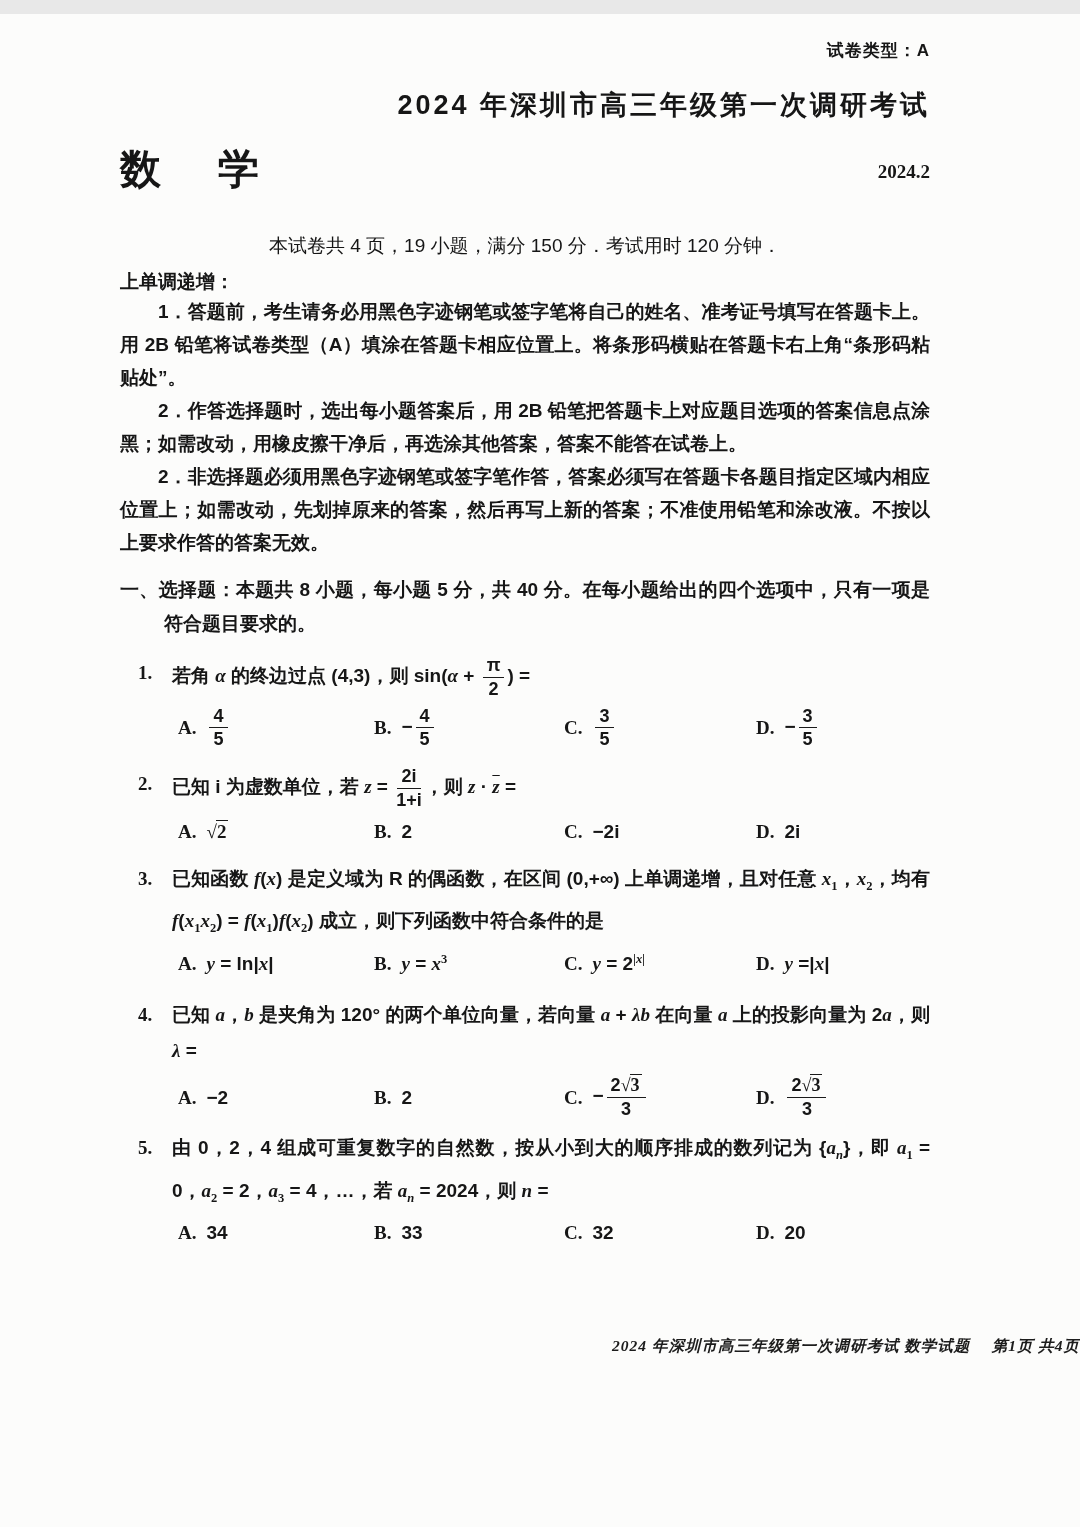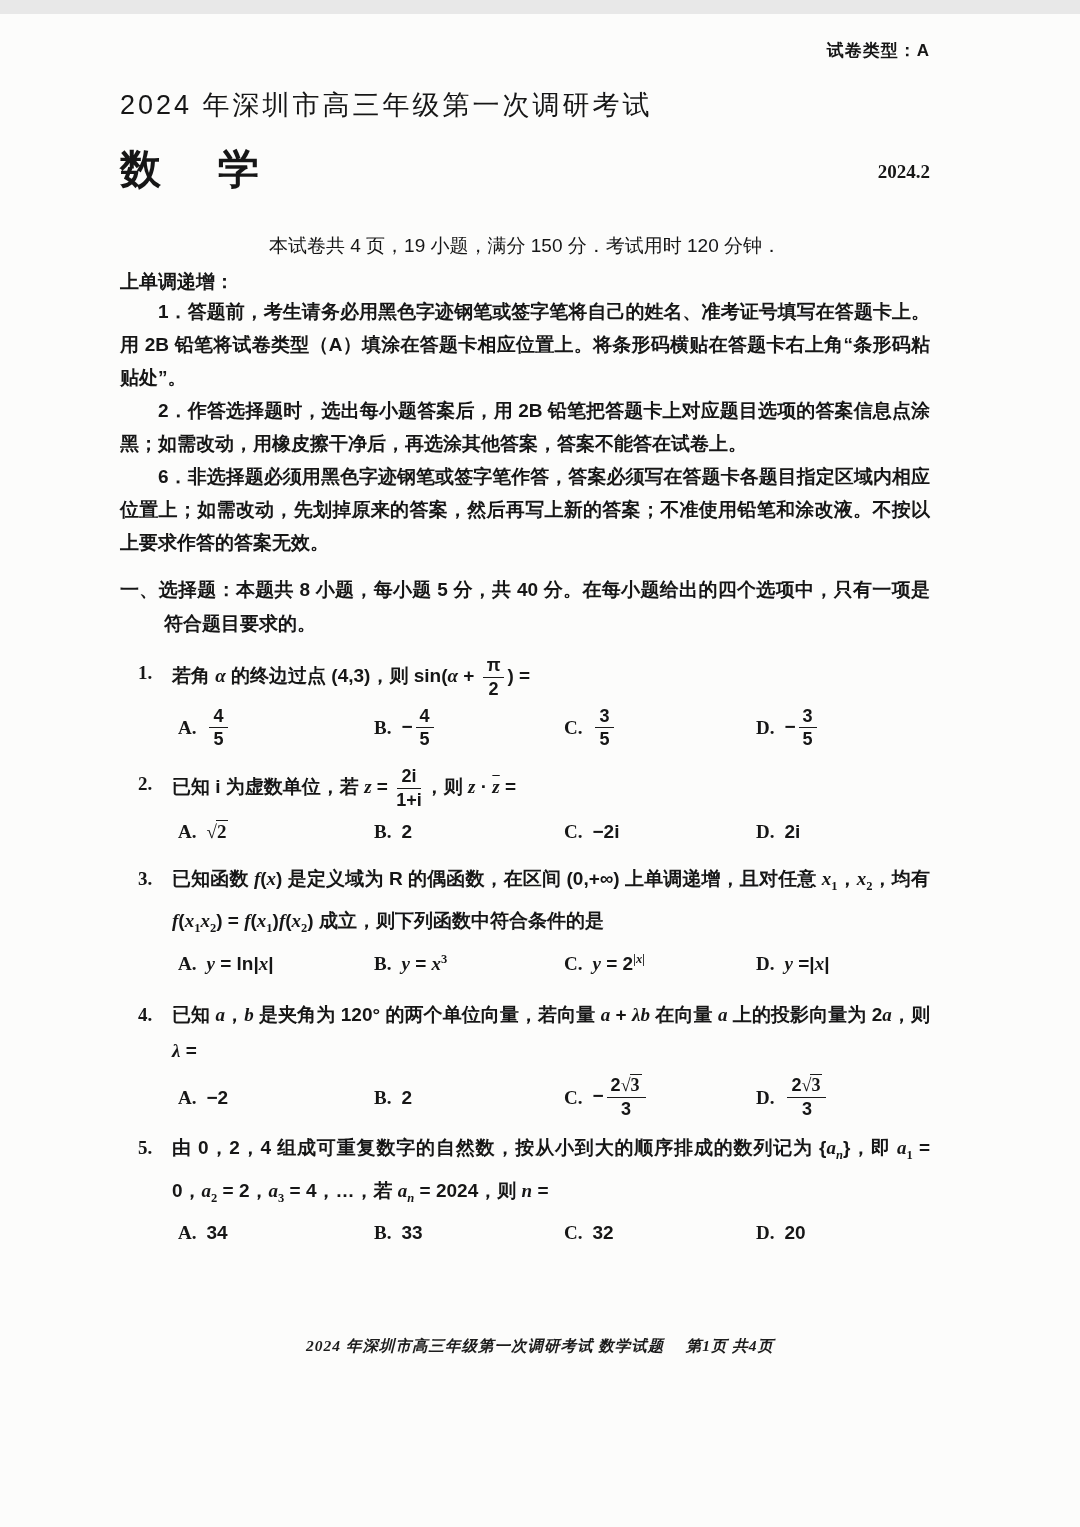--- a/index.html
+++ b/index.html
@@ -8,21 +8,21 @@
     width:1080px;height:1527px;
     margin:14px auto;
     background:#fcfcfb;
     color:#161616;
     box-sizing:border-box;
     padding:26px 150px 0 120px;
     font-family:"Liberation Sans","DejaVu Sans",sans-serif;
     overflow:hidden;
   }
   .paper-type{text-align:right;font-size:17px;font-weight:700;line-height:22px;letter-spacing:1px;}
-  .exam-title{text-align:left;font-size:27px;font-weight:400;letter-spacing:3px;margin-top:24px;line-height:38px;}
+  .exam-title{text-align:right;font-size:27px;font-weight:700;letter-spacing:3px;margin-top:24px;line-height:38px;}
   .subject-row{position:relative;text-align:left;margin-top:18px;line-height:54px;}
   .subject-title{font-size:41px;font-weight:700;letter-spacing:8px;}
   .exam-date{position:absolute;right:0;bottom:6px;font-size:19px;font-family:"Liberation Serif","DejaVu Serif",serif;font-weight:600;}
   .exam-info{text-align:center;font-size:19px;font-weight:400;margin-top:28px;line-height:26px;}
   .notes-heading{font-size:19px;font-weight:700;margin-top:10px;line-height:26px;}
   .note{margin:0;font-size:19px;font-weight:600;line-height:33px;text-indent:2em;text-align:justify;}
   .section-heading{margin-top:14px;font-size:19px;font-weight:700;line-height:34px;padding-left:44px;text-indent:-44px;text-align:justify;}
   .question{display:flex;margin-left:18px;}
   .qnum{flex:0 0 34px;font-family:"Liberation Serif","DejaVu Serif",serif;font-size:19px;font-weight:600;line-height:36px;}
   .stem{flex:1;font-size:19px;font-weight:600;line-height:36px;text-align:justify;}
@@ -45,21 +45,21 @@
   sub.it,sup.it{font-style:italic;}
   .mt1{margin-top:14px;}  
   .mt2{margin-top:16px;}  
   .mt3{margin-top:18px;}  
   .mt4{margin-top:22px;}  
   .mt5{margin-top:10px;}  
   .opts-gap-sm{margin-top:6px;}
   .opts-gap-md{margin-top:10px;}
   .page-footer{
     position:absolute;left:0;right:0;top:1322px;
-    text-align:center;
+    text-align:right;
     font-family:"Liberation Serif","DejaVu Serif",serif;
     font-style:italic;font-weight:600;
     font-size:15.5px;letter-spacing:1px;color:#1c1c1c;
   }
 </style>
 </head>
 <body>
 
 <div class="page">
   <div class="paper-type">试卷类型：A</div>
@@ -69,21 +69,21 @@
     <span class="exam-date">2024.2</span>
   </div>
   <div class="exam-info">本试卷共 4 页，19 小题，满分 150 分．考试用时 120 分钟．</div>
   <div class="notes-heading">上单调递增：</div>
 
   <div id="notes-list">
   <p class="note">1．答题前，考生请务必用黑色字迹钢笔或签字笔将自己的姓名、准考证号填写在答题卡上。用 2B 铅笔将试卷类型（A）填涂在答题卡相应位置上。将条形码横贴在答题卡右上角“条形码粘贴处”。</p>
 
   <p class="note">2．作答选择题时，选出每小题答案后，用 2B 铅笔把答题卡上对应题目选项的答案信息点涂黑；如需改动，用橡皮擦干净后，再选涂其他答案，答案不能答在试卷上。</p>
 
-  <p class="note">6．非选择题必须用黑色字迹钢笔或签字笔作答，答案必须写在答题卡各题目指定区域内相应位置上；如需改动，先划掉原来的答案，然后再写上新的答案；不准使用铅笔和涂改液。不按以上要求作答的答案无效。</p>
+  <p class="note">2．非选择题必须用黑色字迹钢笔或签字笔作答，答案必须写在答题卡各题目指定区域内相应位置上；如需改动，先划掉原来的答案，然后再写上新的答案；不准使用铅笔和涂改液。不按以上要求作答的答案无效。</p>
 
 </div>
 
   <div class="section-heading">一、选择题：本题共 8 小题，每小题 5 分，共 40 分。在每小题给出的四个选项中，只有一项是符合题目要求的。</div>
 
   <div id="questions">
   <div class="q-wrap">
     <div class="question mt1">
       <span class="qnum">1.</span>
       <span class="stem math"><span class="mtxt">若角 </span><span class="mi">α</span><span class="mtxt"> 的终边过点 (4,3)，则 sin(</span><span class="mi">α</span><span class="mtxt"> + </span><span class="frac">

